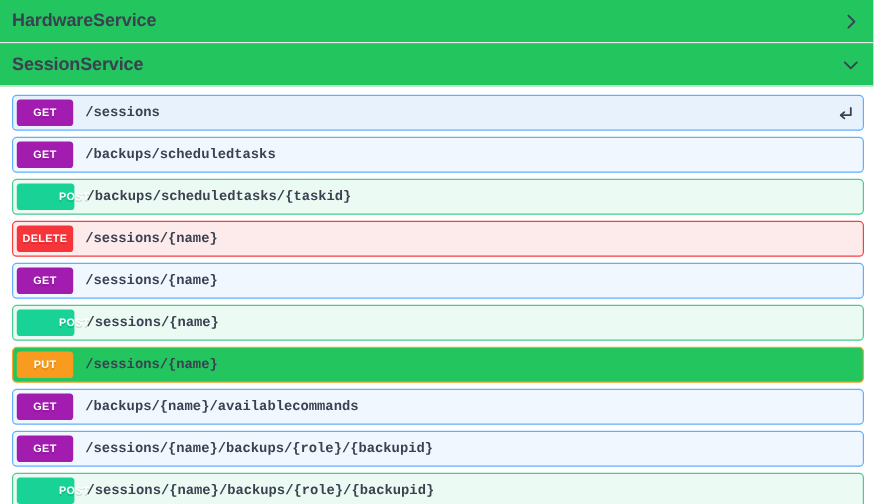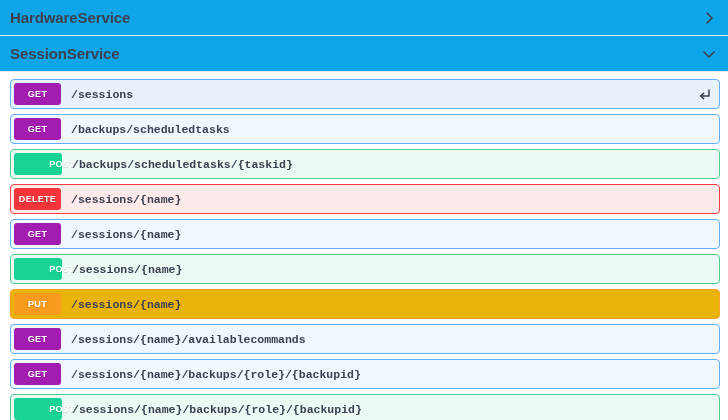--- a/index.html
+++ b/index.html
@@ -21,21 +21,21 @@
 
   
   .tag-header {
     height: 36px;
     display: flex;
     align-items: center;
     justify-content: space-between;
     padding: 0 10px 0 10px;
     border-bottom: 1px solid #e8e8e8;
     cursor: pointer;
-    background: #0ea5e9;
+    background: #22c55e;
   }
   .tag-header-title {
     font-family: "Liberation Sans", sans-serif;
     font-size: 15px;
     font-weight: bold;
     color: #3b4151;
     letter-spacing: -0.1px;
   }
   .tag-chevron {
     width: 18px;
@@ -96,21 +96,21 @@
     justify-content: center;
     color: #3b4151;
   }
   .op-return svg { display: block; }
 
   
   .m-get    { background: #f0f7ff; border-color: #61affe; }
   .m-get    .op-method { background: #a21caf; }
   .m-post   { background: #ebfaf2; border-color: #49cc90; }
   .m-post   .op-method { background: #19d295; padding-left: 48px; }
-  .m-put    { background: #eab308; border-color: #fca130; }
+  .m-put    { background: #22c55e; border-color: #fca130; }
   .m-put    .op-method { background: #f99b1e; }
   .m-delete { background: #fdebec; border-color: #f93e3e; justify-content: center; }
   .m-delete .op-method { background: #f6353a; }
 
   .m-get.active { background: #e8f2fd; }
 </style>
 </head>
 <body>
 
 <div id="app">
@@ -170,21 +170,21 @@
         <span class="op-path">/sessions/{name}</span>
         <span class="op-spacer"></span>
       </div>
       <div class="op-row m-put">
         <span class="op-method">PUT</span>
         <span class="op-path">/sessions/{name}</span>
         <span class="op-spacer"></span>
       </div>
       <div class="op-row m-get">
         <span class="op-method">GET</span>
-        <span class="op-path">/sessions/{name}/availablecommands</span>
+        <span class="op-path">/backups/{name}/availablecommands</span>
         <span class="op-spacer"></span>
       </div>
       <div class="op-row m-get">
         <span class="op-method">GET</span>
         <span class="op-path">/sessions/{name}/backups/{role}/{backupid}</span>
         <span class="op-spacer"></span>
       </div>
       <div class="op-row m-post">
         <span class="op-method">POST</span>
         <span class="op-path">/sessions/{name}/backups/{role}/{backupid}</span>

